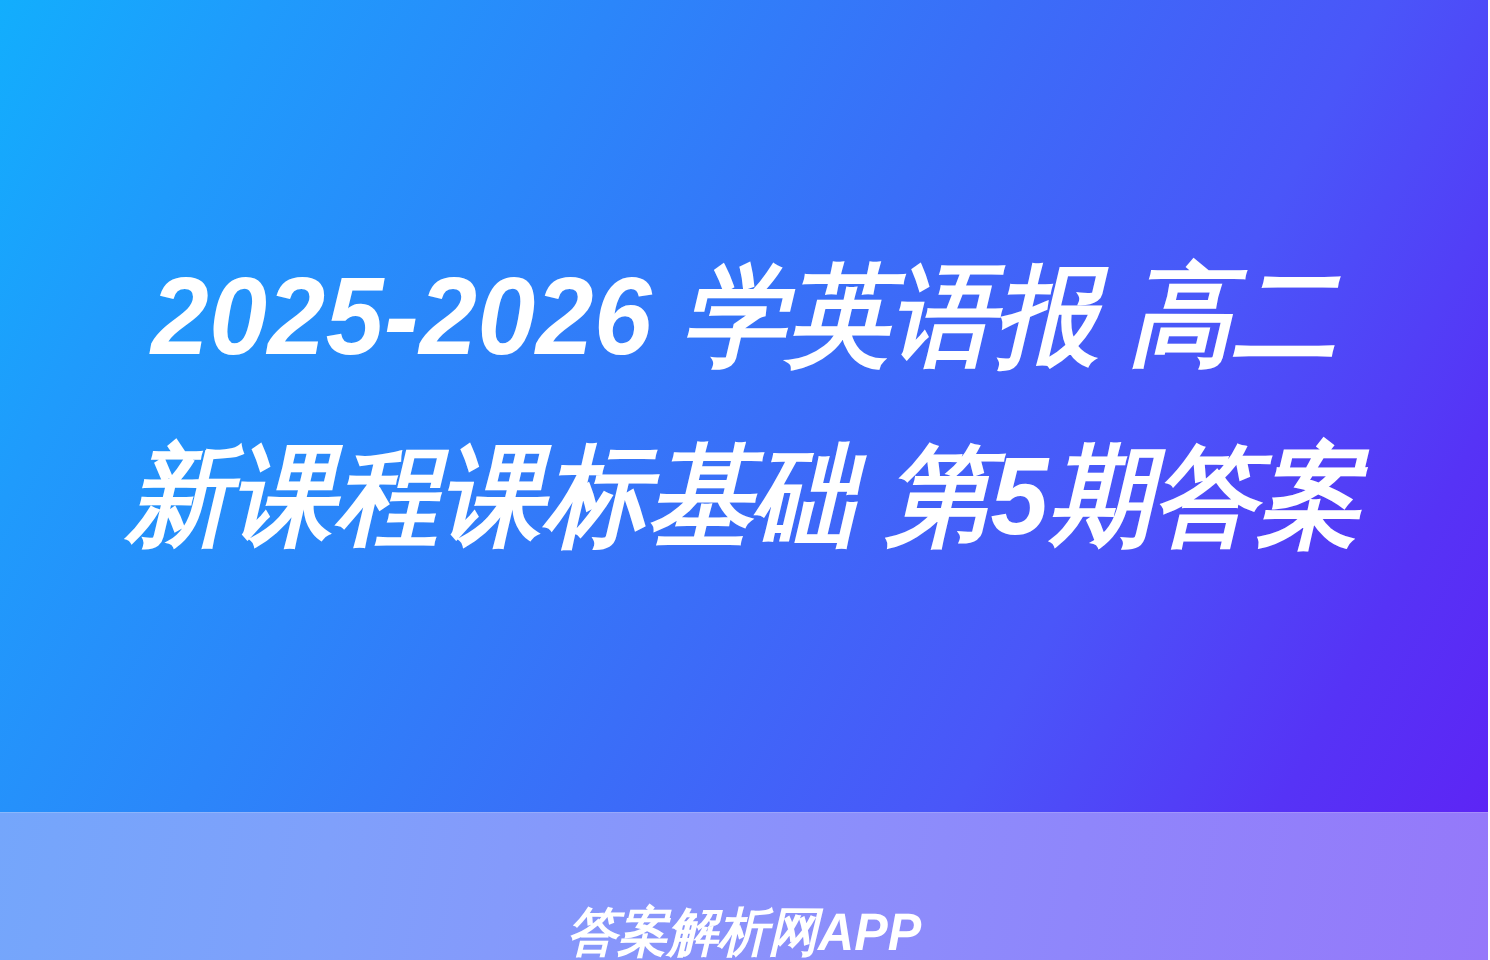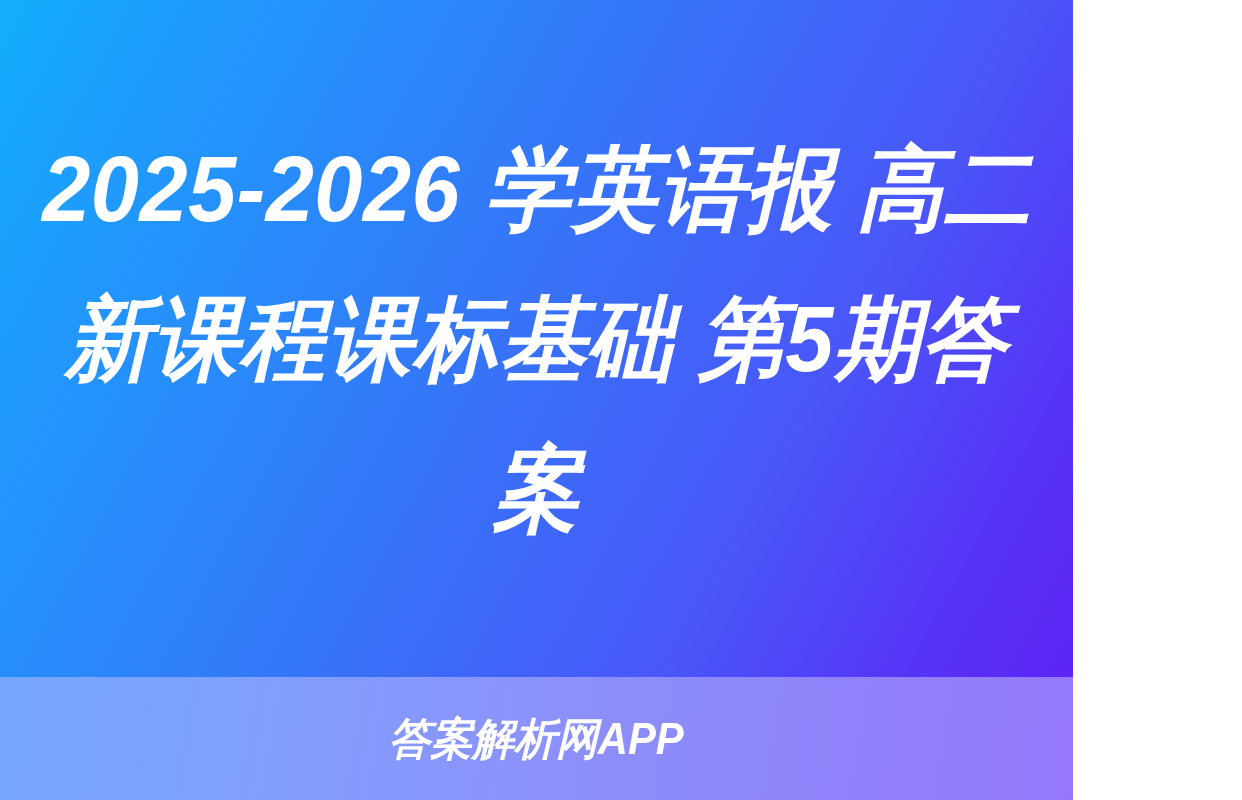--- a/index.html
+++ b/index.html
@@ -7,21 +7,21 @@
     margin: 0;
     padding: 0;
     background: #ffffff;
   }
   body {
     font-family: "Liberation Sans", "DejaVu Sans", sans-serif;
   }
 
   .card {
     position: relative;
-    width: 1073px;
+    width: 1240px;
     height: 800px;
     overflow: hidden;
     box-sizing: border-box;
     display: flex;
     flex-direction: column;
   }
 
   
   .hero {
     position: relative;
@@ -65,21 +65,21 @@
     position: relative;
     flex: 0 0 123px;
     height: 123px;
     background: linear-gradient(100deg,
                 #74a6fb 0%,
                 #7fa0fb 22%,
                 #8a93fb 48%,
                 #8f86fb 72%,
                 #9578fa 100%);
     display: flex;
-    align-items: center;
+    align-items: flex-end;
     justify-content: center;
   }
 
   .footer-text {
     margin: 0;
     color: #ffffff;
     font-family: "Liberation Sans", "DejaVu Sans", sans-serif;
     font-size: 44px;
     font-weight: 700;
     font-style: italic;

